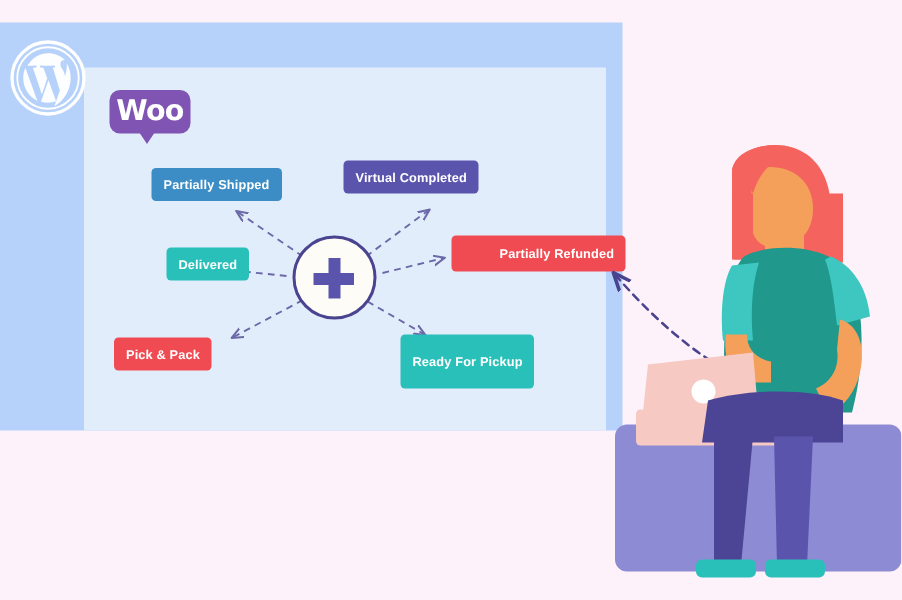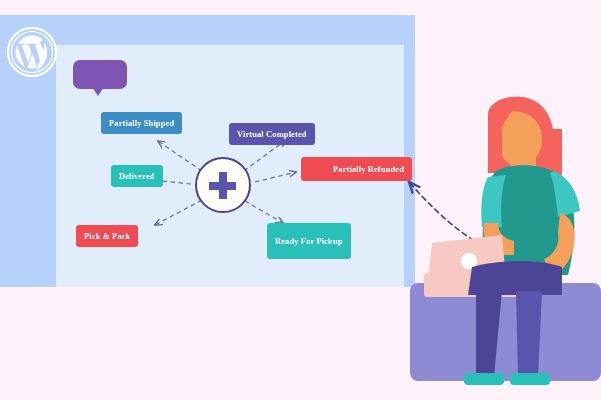--- a/index.html
+++ b/index.html
@@ -111,25 +111,24 @@
     font-size: 8.5px;
     font-weight: bold;
     border-radius: 3px;
     display: flex;
     align-items: center;
     justify-content: center;
     white-space: nowrap;
     letter-spacing: 0.1px;
     box-sizing: border-box;
     padding: 0 8px;
-    font-family: Liberation Serif, serif;
   }
 
   .n-partially-shipped { left: 45px;  top: 67px;  height: 22px; background: #3c8dc5; }
-  .n-virtual-completed { left: 173px; top: 78px;  height: 22px; background: #5a54ad; }
+  .n-virtual-completed { left: 173px; top: 62px;  height: 22px; background: #5a54ad; }
   .n-delivered         { left: 7px;   top: 120px; height: 22px; background: #29c0ba; margin-left: 48px; }
   .n-partially-refunded{ left: 245px; top: 112px; height: 24px; background: #f04b52; padding-left: 32px; }
   .n-pick-pack         { left: 20px;  top: 180px; height: 22px; background: #f04b52; }
   .n-ready-pickup      { left: 211px; top: 178px; height: 36px; background: #29c0ba; }
 
   
   .center-node {
     position: absolute;
     left: 139px;
     top: 112px;
@@ -198,20 +197,21 @@
                M26 42.5M36.37 12.9c0.06 0.45 0.09 0.93 0.09 1.45 0 1.43-0.27 3.04-1.07 5.06l-4.3 12.43
                4.19-12.12c0.78-1.96 1.04-3.52 1.04-4.92 0-0.51-0.03-0.98-0.09-1.42z
                M38.35 16.07C40.1 18.87 41.1 22.2 41.1 26c0 8.05-4.36 15.08-10.85 18.86l6.66-19.25
                c1.24-3.11 1.66-5.6 1.66-7.81 0-0.6-0.04-1.15-0.11-1.66z" fill="#ffffff" opacity="0.97"></path>
     </svg>
   </div>
 
   <div class="woo-logo">
     <div class="woo-bubble"></div>
     <div class="woo-tail"></div>
+    <div class="woo-text">Woo</div>
   </div>
 
   <div class="diagram">
 
     <svg class="arrows-svg" viewBox="0 0 348 242">
       <defs>
         <marker id="ah" markerWidth="7" markerHeight="7" refX="5.5" refY="3" orient="auto">
           <path d="M0,0.4 L6,3 L0,5.6" fill="none" stroke="#4a4490" stroke-width="1.1" stroke-linecap="round" stroke-linejoin="round"></path>
         </marker>
       </defs>

